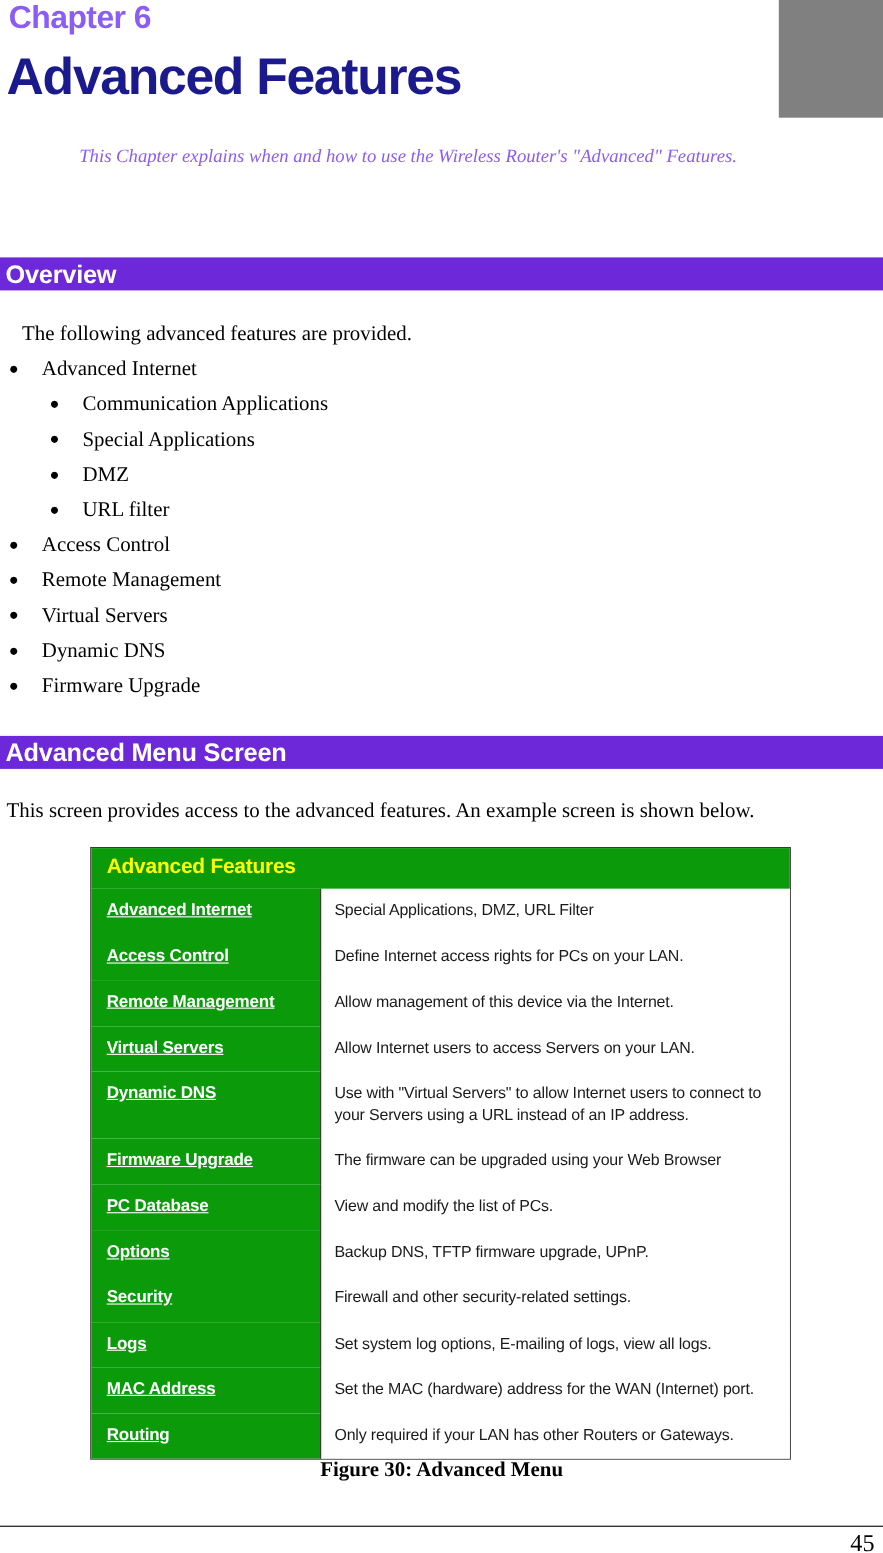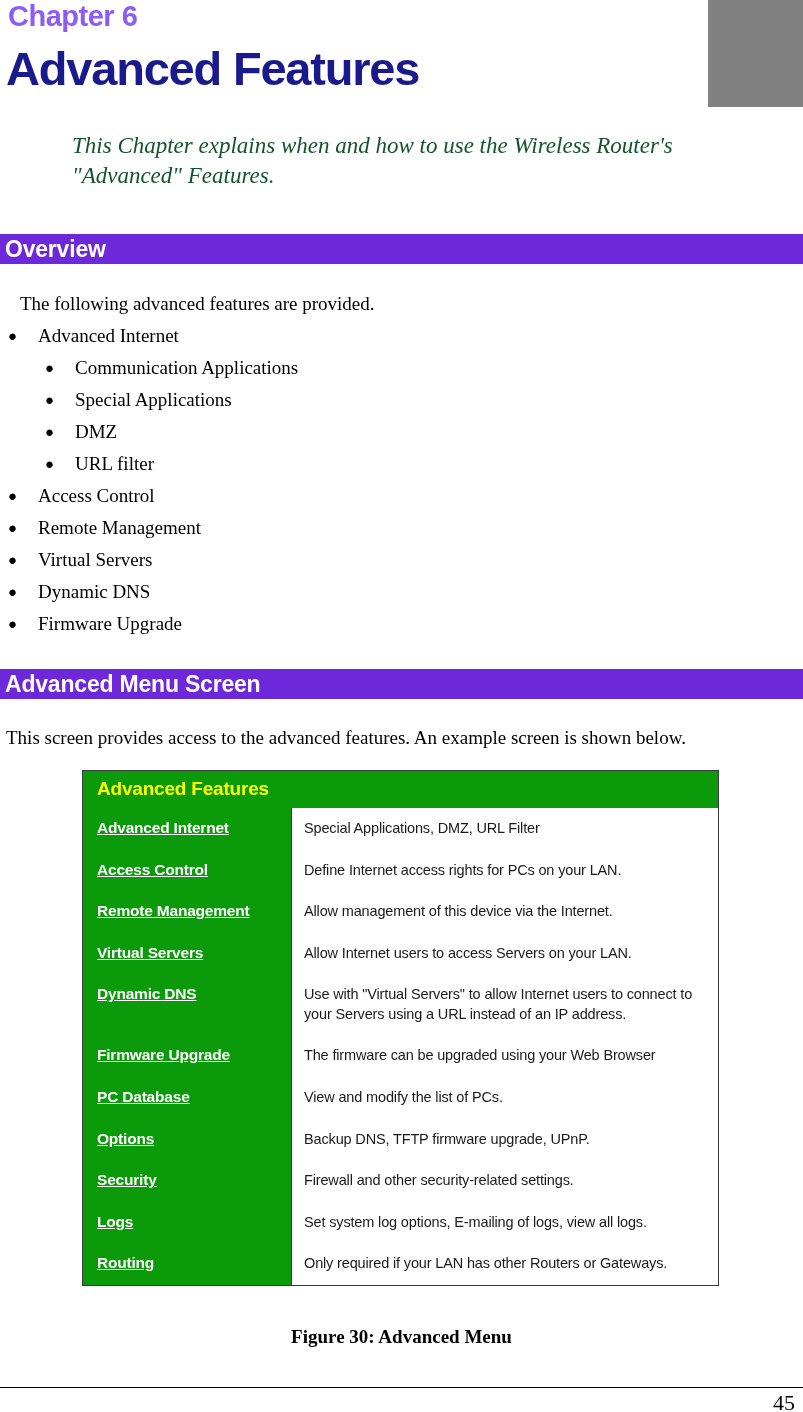--- a/index.html
+++ b/index.html
@@ -47,23 +47,23 @@
     color: #1a1a8c;
     line-height: 1.0;
   }
   .chapter-intro {
     position: absolute;
     left: 72px;
     top: 131px;
     width: 620px;
     font-family: "Liberation Serif", serif;
     font-style: italic;
-    font-size: 23px;
+    font-size: 17px;
     line-height: 1.32;
-    color: #14532d;
+    color: #8b5cf6;
   }
 
   
   .section-bar {
     position: absolute;
     left: 0px;
     width: 803px;
     background: #6d28d9;
     color: #ffffff;
     font-family: "Liberation Sans", sans-serif;
@@ -302,20 +302,24 @@
       </div>
       <div class="menu-row">
         <div class="menu-cell-link"><span class="link-text">Security</span></div>
         <div class="menu-cell-desc">Firewall and other security-related settings.</div>
       </div>
       <div class="menu-row">
         <div class="menu-cell-link"><span class="link-text">Logs</span></div>
         <div class="menu-cell-desc">Set system log options, E-mailing of logs, view all logs.</div>
       </div>
       <div class="menu-row">
+        <div class="menu-cell-link"><span class="link-text">MAC Address</span></div>
+        <div class="menu-cell-desc">Set the MAC (hardware) address for the WAN (Internet) port.</div>
+      </div>
+      <div class="menu-row">
         <div class="menu-cell-link"><span class="link-text">Routing</span></div>
         <div class="menu-cell-desc">Only required if your LAN has other Routers or Gateways.</div>
       </div>
     </div>
   </div>
 
 <div class="figure-caption">Figure 30: Advanced Menu</div>
 
 <div class="footer-rule"></div>
 <div class="footer-pageno">45</div>

